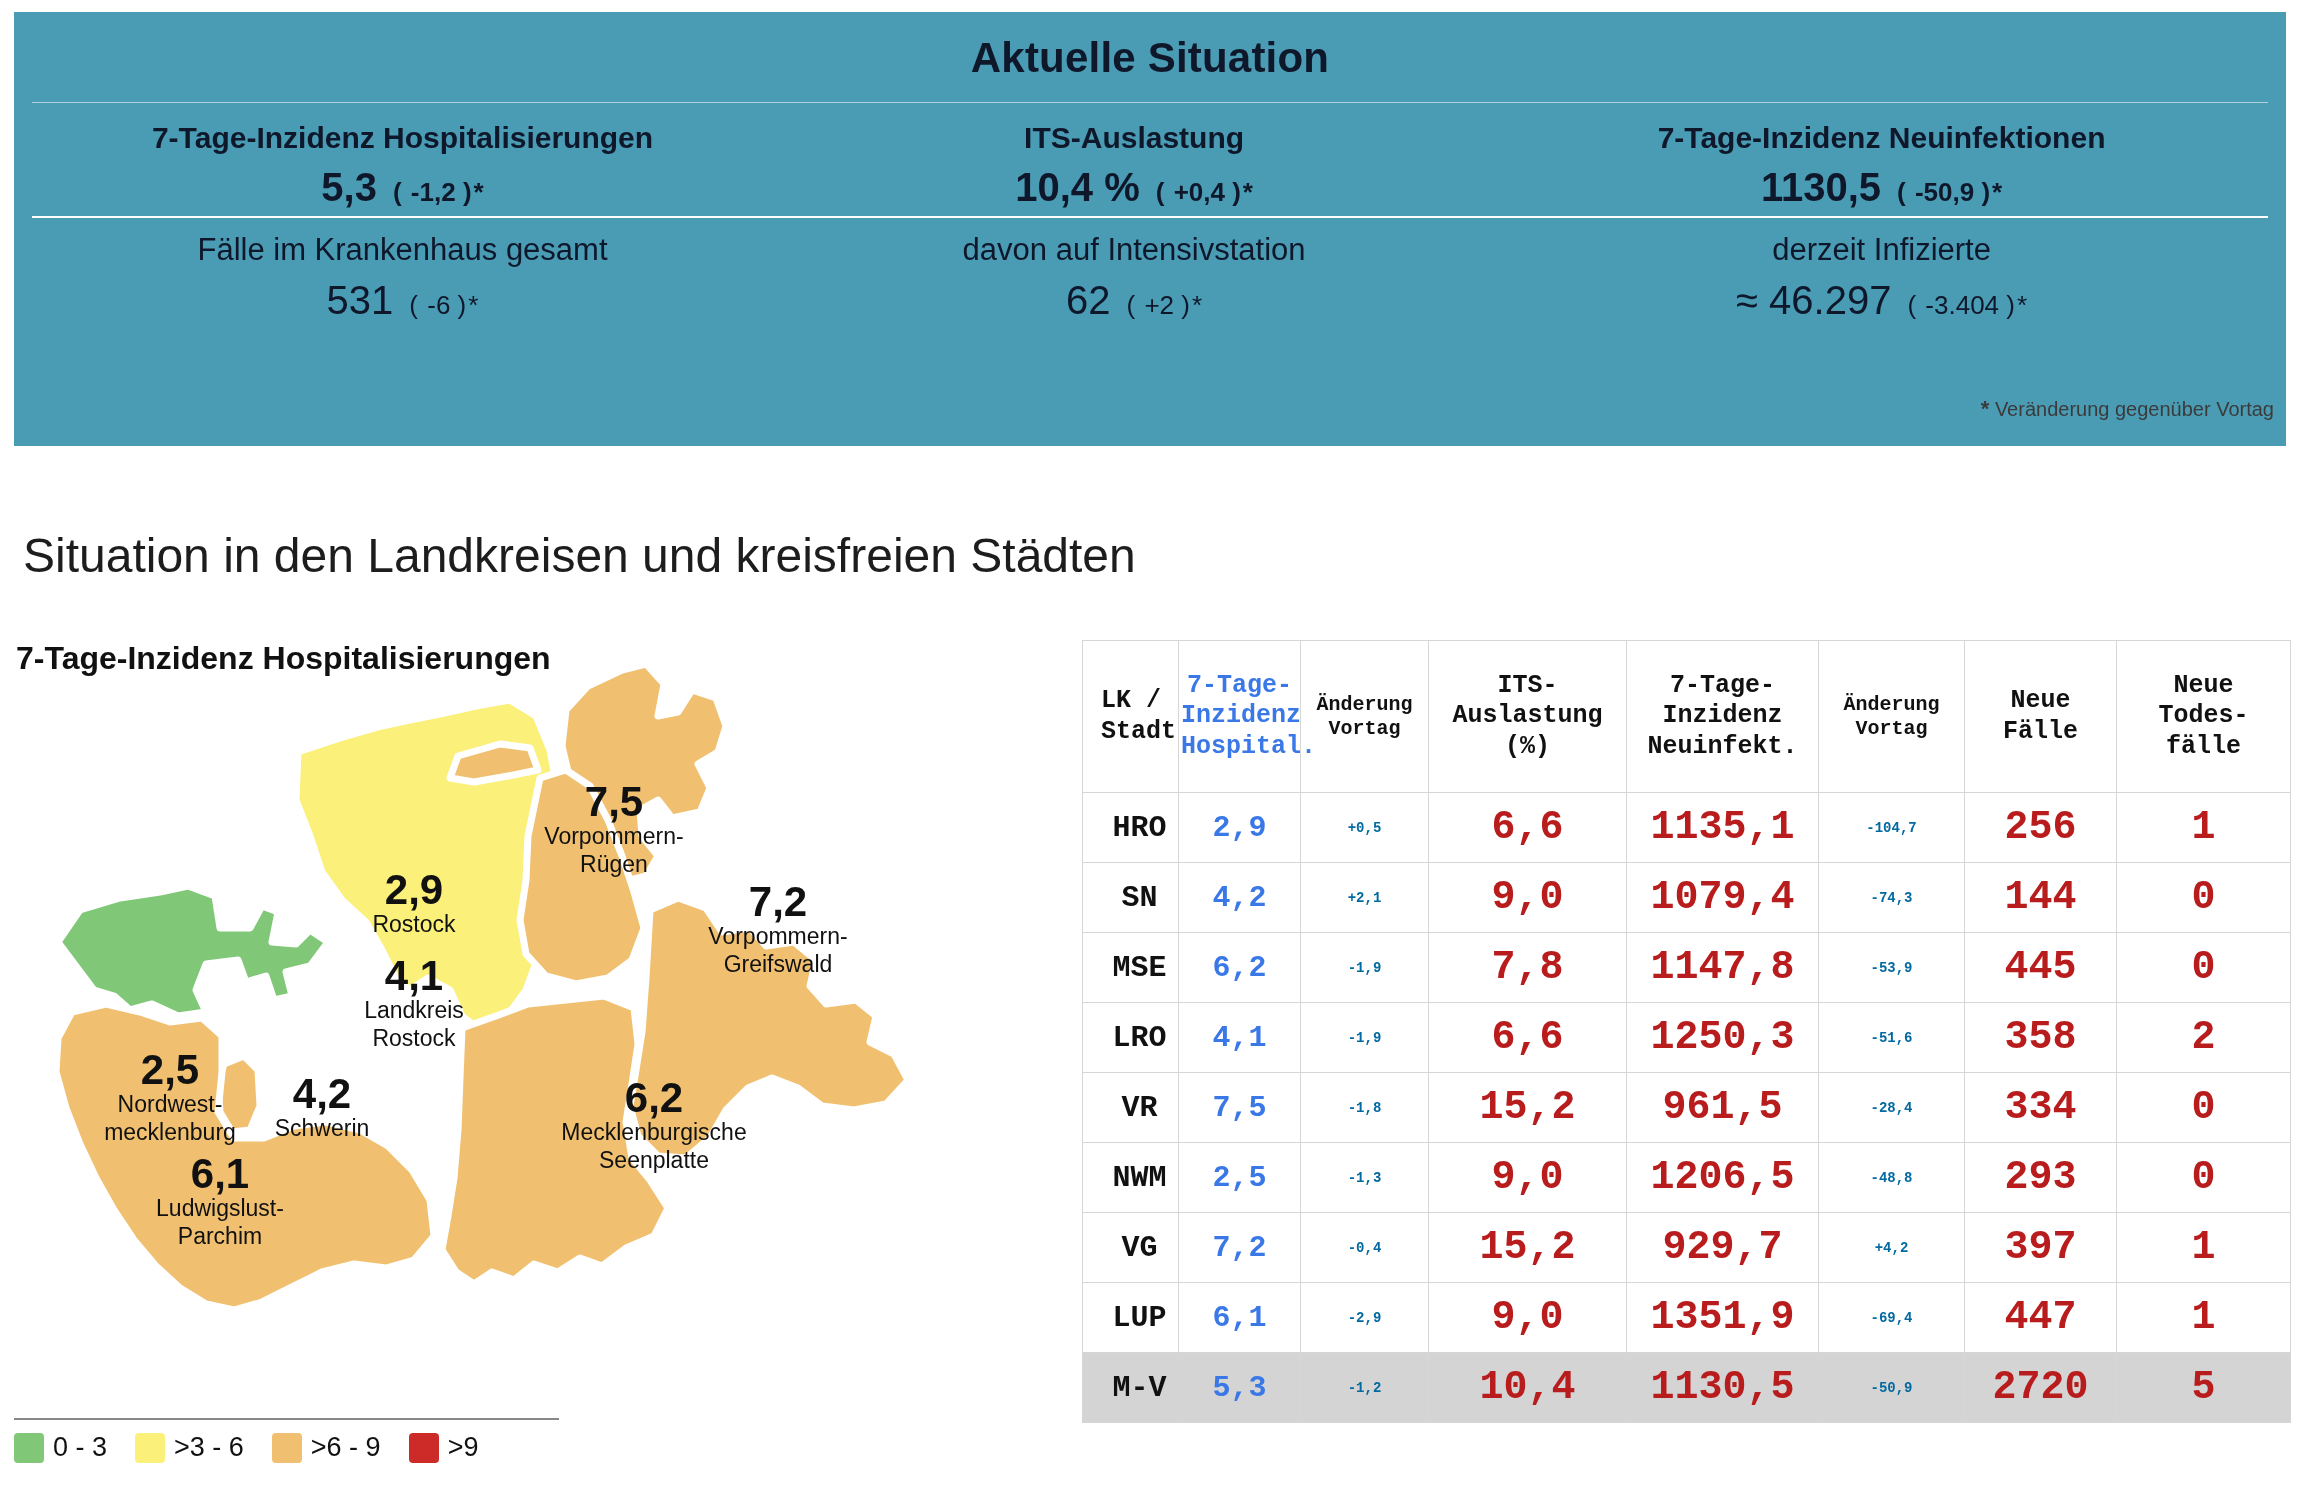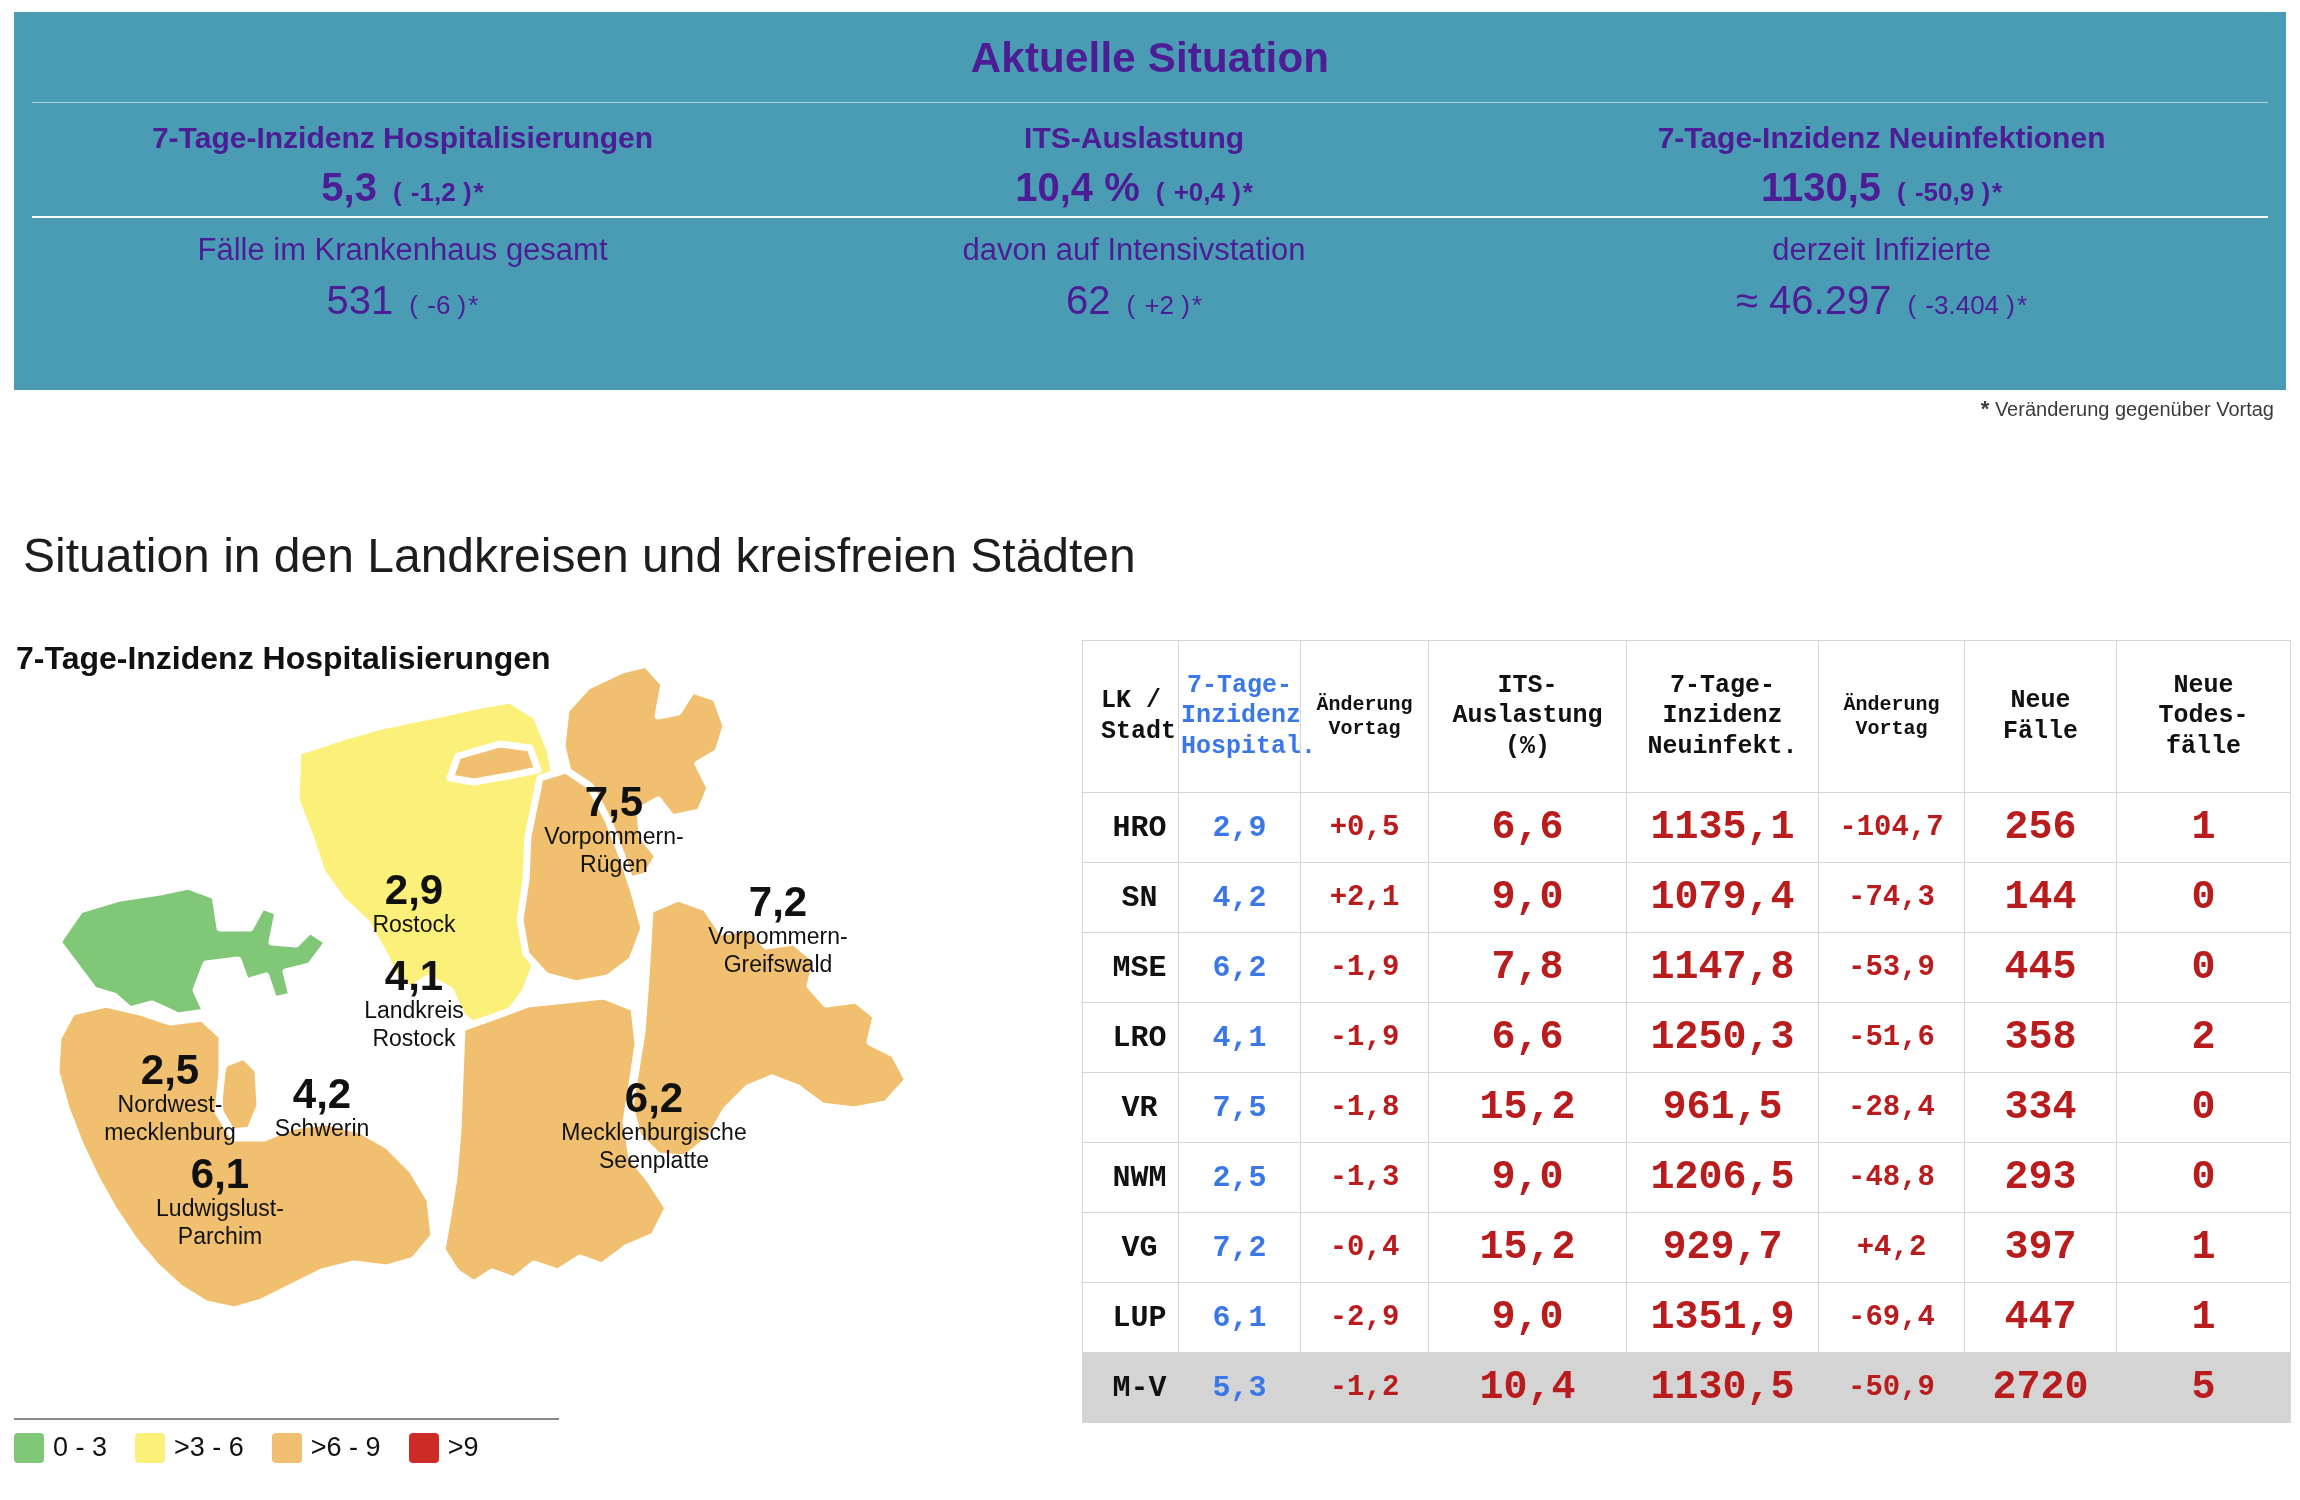--- a/index.html
+++ b/index.html
@@ -8,23 +8,23 @@
     background: #ffffff;
     font-family: "Liberation Sans", sans-serif;
     overflow: hidden;
   }
   .page { position: relative; width: 2300px; height: 1500px; }
 
   
   .summary {
     position: absolute;
     left: 14px; top: 12px;
-    width: 2272px; height: 378px;
+    width: 2272px; height: 434px;
     background: #4a9cb5;
-    color: #4c1d95;
+    color: #0f172a;
   }
   .summary-title {
     text-align: center;
     font-size: 42px;
     font-weight: bold;
     padding-top: 22px;
     letter-spacing: .2px;
   }
   .summary-divider {
     height: 1px; background: rgba(255,255,255,.55);
@@ -96,21 +96,21 @@
   }
   table.dt thead th { height: 152px; padding: 4px 2px; }
   .th-main { font-size: 25px; font-weight: bold; color: #111; line-height: 1.22; }
   .th-main.blue { color: #3b78e7; }
   .th-sub { font-size: 20px; font-weight: bold; color: #111; line-height: 1.2; }
   .th-left { text-align: left !important; padding-left: 18px !important; }
   table.dt tbody td { height: 70px; }
   .td-code { font-size: 30px; font-weight: bold; color: #111; text-align: left; padding-left: 18px; }
   .td-blue { font-size: 30px; font-weight: bold; color: #3b78e7; }
   .td-val { font-size: 40px; font-weight: bold; color: #b91c1c; margin-top: 34px; }
-  .td-small { font-size: 29px; font-weight: bold; color: #b91c1c; }
+  .td-small { font-size: 14px; font-weight: bold; color: #0369a1; }
   tr.total td { background: #d4d4d4; }
   
   col.c-code { width: 96px; }
   col.c-hosp { width: 122px; }
   col.c-hchg { width: 128px; }
   col.c-its  { width: 198px; }
   col.c-neu  { width: 192px; }
   col.c-nchg { width: 146px; }
   col.c-fall { width: 152px; }
   col.c-tod  { width: 174px; }

